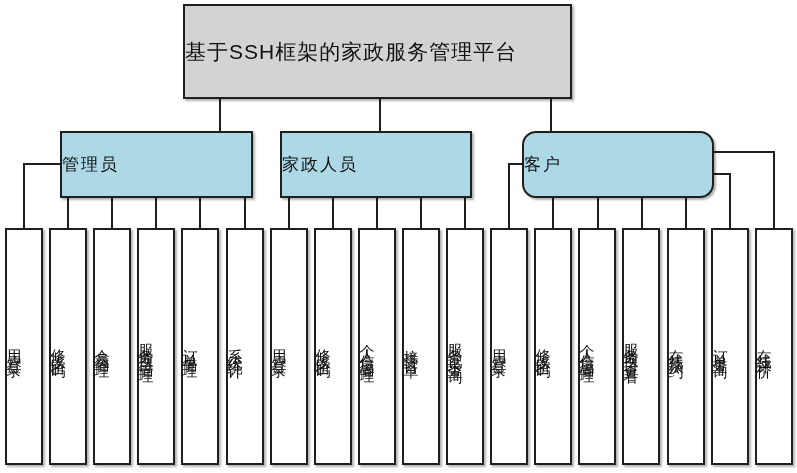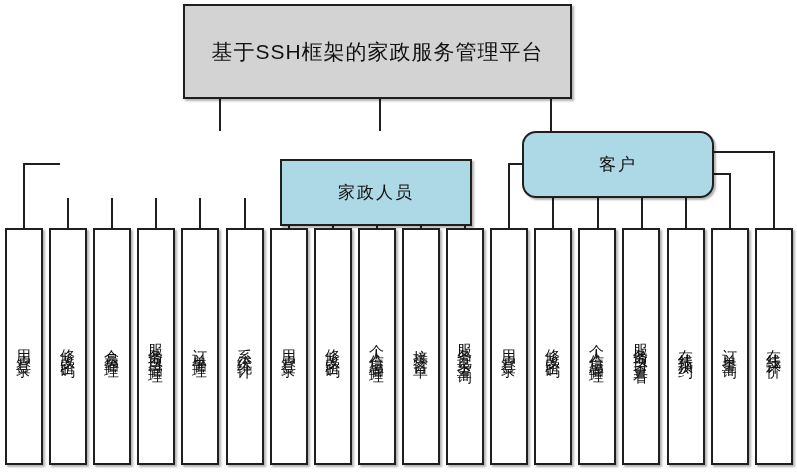--- a/index.html
+++ b/index.html
@@ -27,40 +27,40 @@
     left:0; top:0;
     width:797px;
     height:473px;
   }
   .box{
     position:absolute;
     box-sizing:border-box;
     border:2px solid var(--line);
     display:flex;
     align-items:center;
-    justify-content:center;
+    justify-content:flex-start;
     text-align:center;
     box-shadow:2px 2px 2px rgba(0,0,0,0.3);
   }
   .root{
     left:183px; top:4px;
     width:389px; height:95px;
     background:var(--root-fill);
     font-size:21px;
     letter-spacing:1px;
   }
   .role{
     top:131px;
     height:67px;
     background:var(--role-fill);
     font-size:17px;
     letter-spacing:2px;
   }
   .role-1{ left:60px;  width:193px; }
-  .role-2{ left:280px; width:192px;margin-top:28px; }
+  .role-2{ left:280px; width:192px; }
   .role-3{ left:522px; width:192px;border-radius:14px; }
   .leaf{
     top:228px;
     width:38px;
     height:237px;
     background:var(--leaf-fill);
   }
   .vtext{
     writing-mode:vertical-rl;
     text-orientation:upright;
@@ -83,20 +83,23 @@
              M522 164 H509 V228
              M553 198 V228 M598 198 V228 M642 198 V228 M686 198 V228
              M714 152 H774 V228
              M714 174 H730 V228" fill="none" stroke="#1f1f1f" stroke-width="2" shape-rendering="crispEdges"></path>
   </svg>
 
   <div class="box root">
     <span>基于SSH框架的家政服务管理平台</span>
   </div>
 
+  <div class="box role role-1">
+    <span>管理员</span>
+  </div>
   <div class="box role role-2">
     <span>家政人员</span>
   </div>
   <div class="box role role-3">
     <span>客户</span>
   </div>
 
   <div class="box leaf" style="left:5px">
     <span class="vtext">用户登录</span>
   </div>

